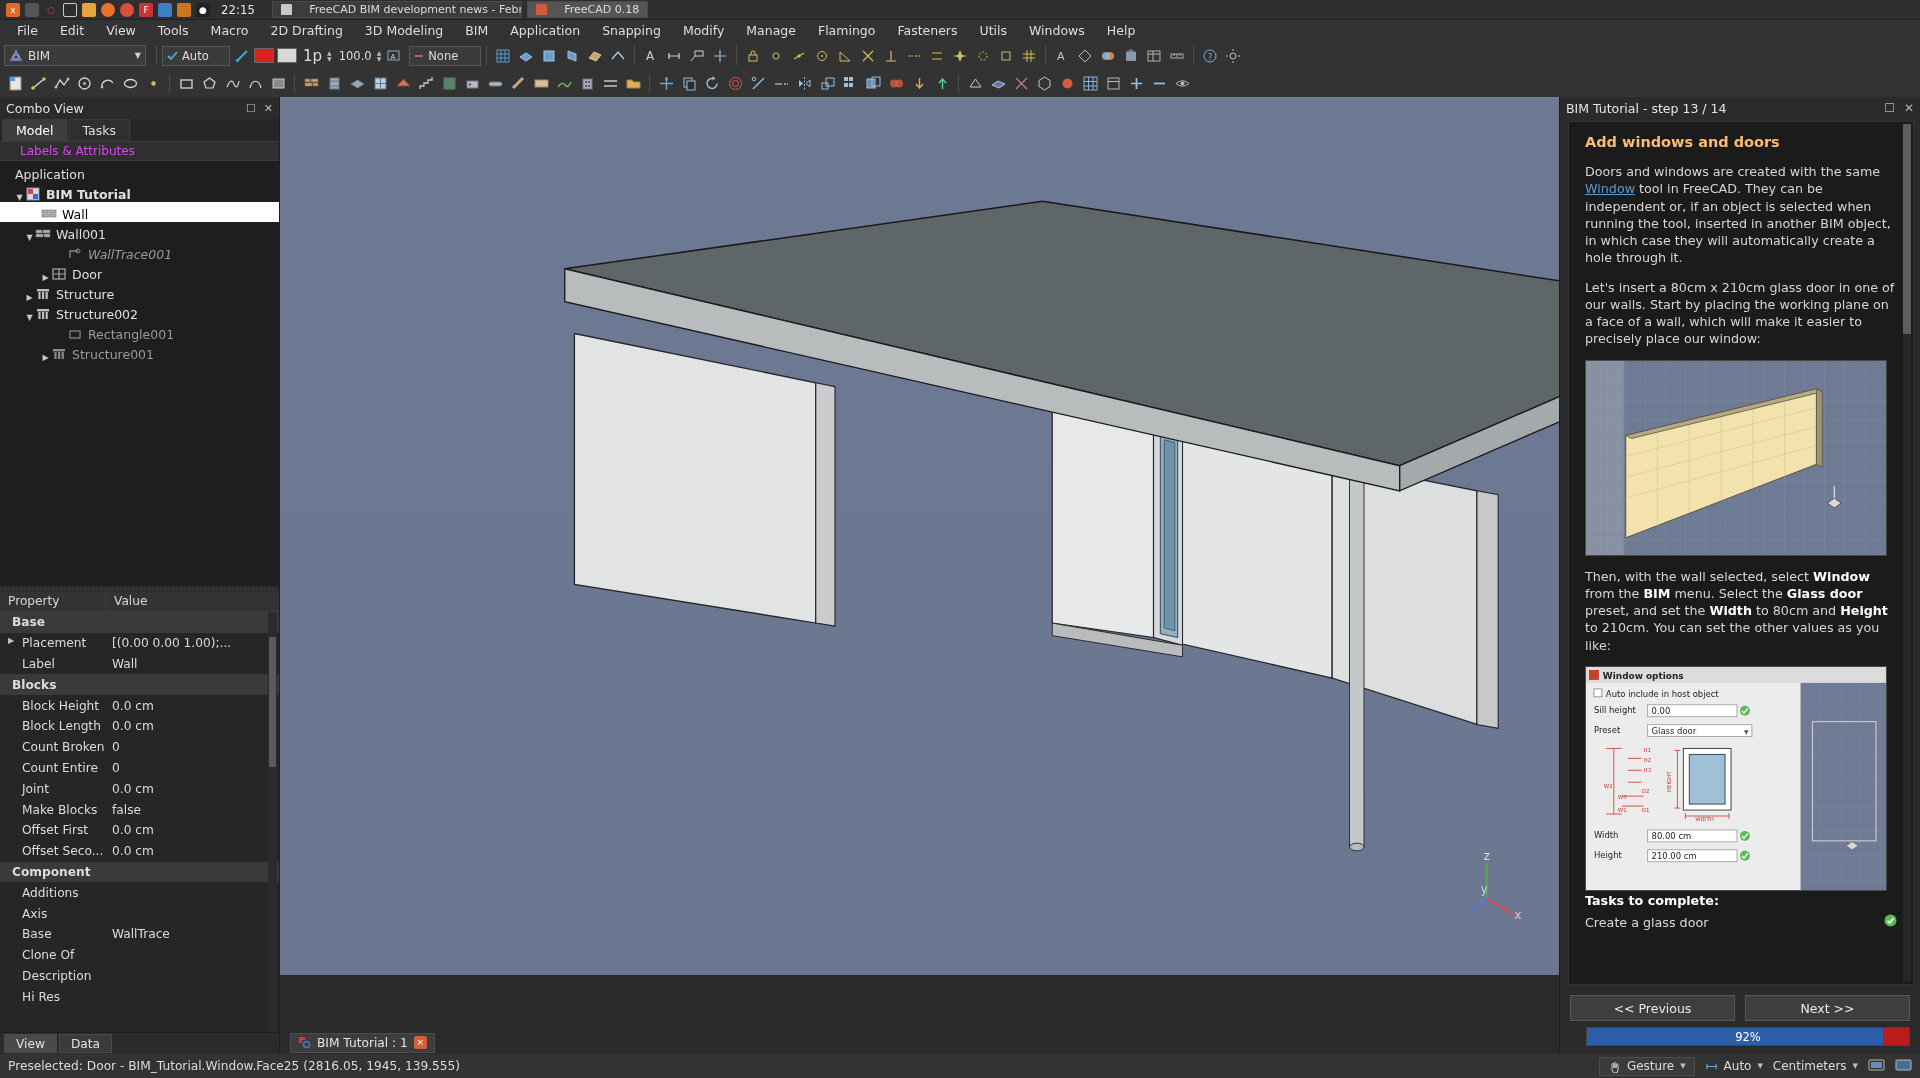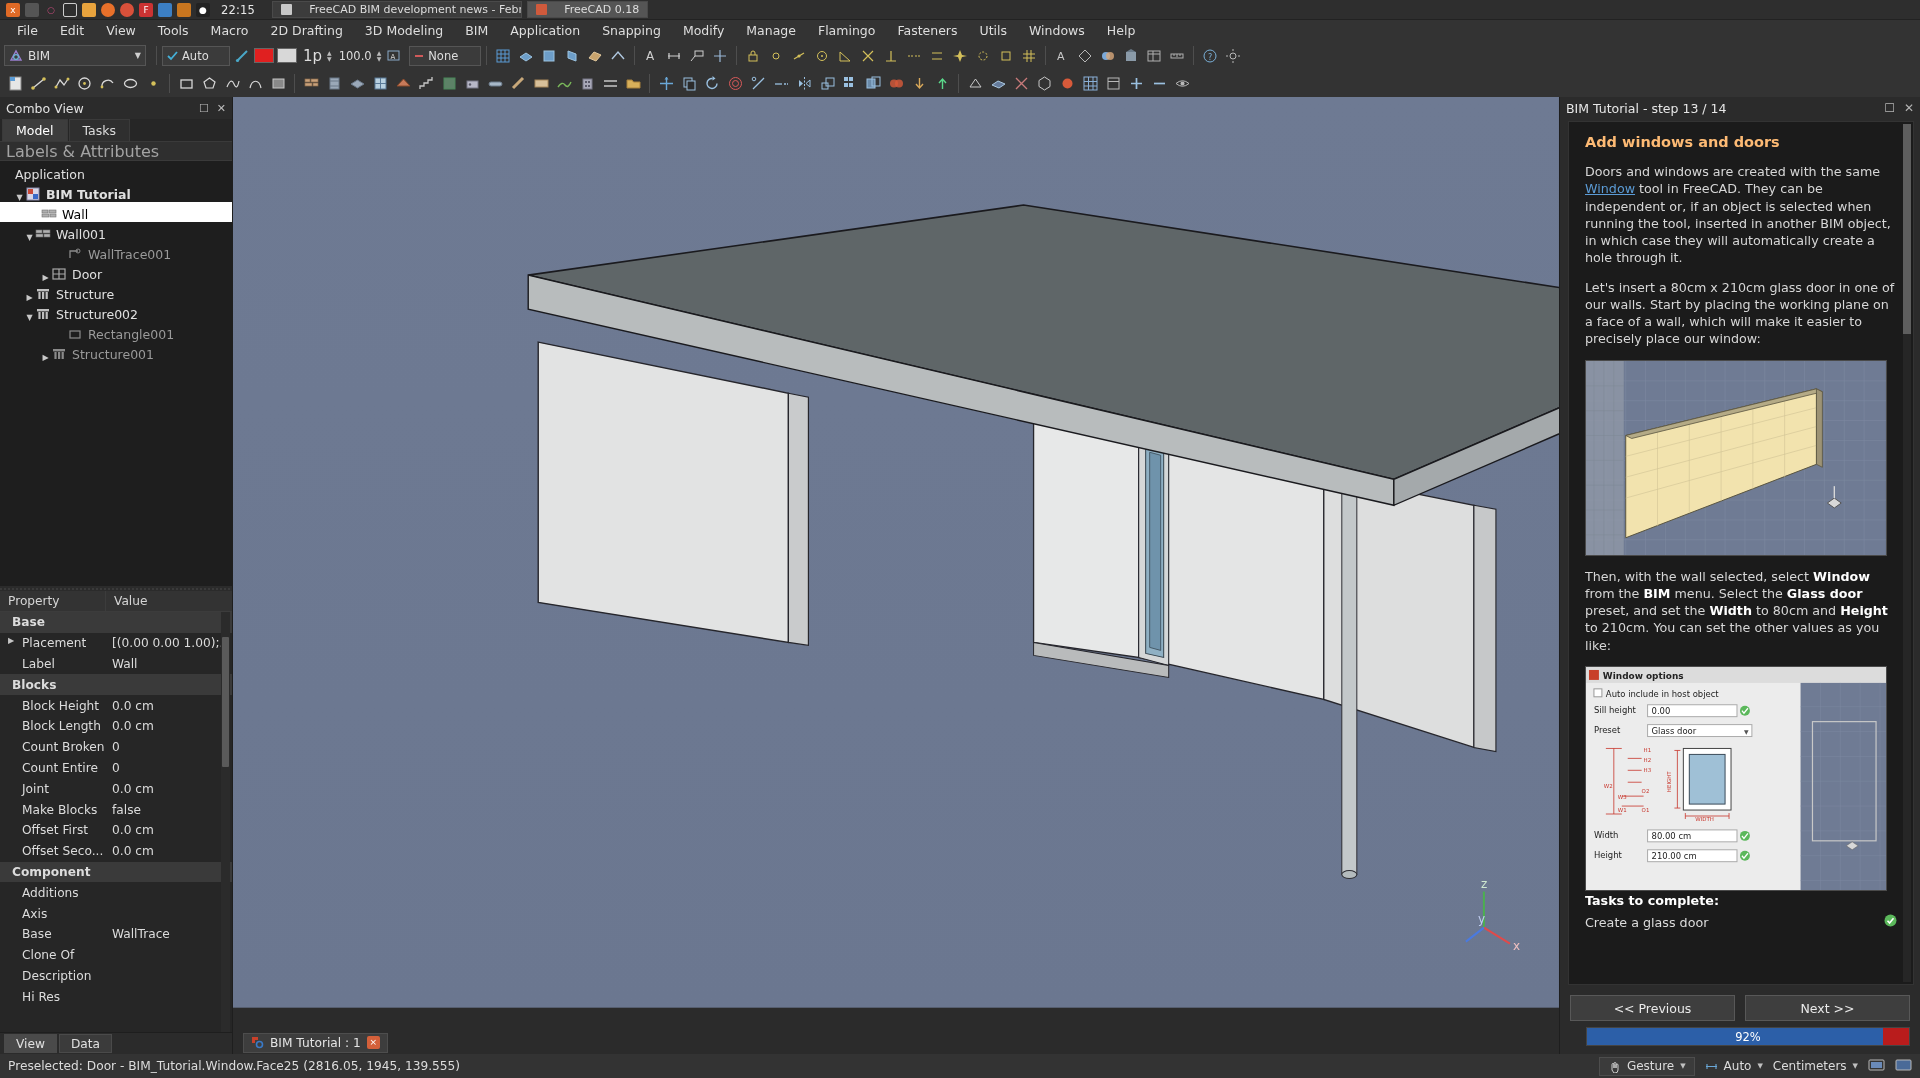--- a/index.html
+++ b/index.html
@@ -56,35 +56,35 @@
     align-items:center; gap:4px; padding: 0 4px; font-size: 11.5px; color: #ddd;
   }
   .swatch { width: 20px; height: 15px; border: 1px solid #666; }
   .spin { display: flex; flex-direction: column; justify-content: center; margin-left: 2px; }
   .spin i { font-style: normal; font-size: 6px; line-height: 6px; color: #bbb; }
 
   
   .body { flex: 1; display: flex; min-height: 0; background: #2b2b2b; }
 
   
-  .combo { width: 233px; flex: none; display: flex; flex-direction: column; background: #262626; border-right: 1px solid #1e1e1e;}
+  .combo { width: 280px; flex: none; display: flex; flex-direction: column; background: #262626; border-right: 1px solid #1e1e1e;}
   .combo-title {
     height: 22px; display: flex; align-items: center; padding: 0 6px;
     font-size: 12.5px; color: #e2e2e2; background: #2b2b2b;
   }
   .combo-title .tt-actions { margin-left: auto; display: flex; gap: 8px; color: #bcbcbc; font-size: 11px;}
   .tabs { display: flex; height: 22px; background: #262626; padding-left: 2px; }
   .tab {
     padding: 0 13px; font-size: 12.5px; line-height: 22px; color: #dcdcdc;
     background: #2f2f2f; border: 1px solid #3a3a3a; border-bottom: none; margin-right: 1px;
   }
   .tab.active { background: #3d3d3d; color: #fff; }
   .treehdr {
     height: 20px; background: #2f2f2f; border: 1px solid #3a3a3a; border-left:none; border-right:none;
-    font-size: 16px; color: #a3a3a3; display: flex; align-items: center; padding-left: 6px;
+    font-size: 12px; color: #d946ef; display: flex; align-items: center; padding-left: 20px;
   }
   .tree { flex: none; height: 425px; overflow: hidden; background: #1e1e1e; padding-top: 1px; font-size: 12.5px; }
   .trow { display: flex; align-items: flex-end; height: 20px; white-space: nowrap; }
   .trow .arw { width: 11px; text-align: center; font-size: 8px; color: #c8c8c8; flex: none; }
   .trow .tico { width: 16px; height: 16px; margin-right: 5px; flex: none; }
   .trow.selected { background: #ffffff; color: #000; }
   .trow.selected .lbl { color: #000; }
   .trow .lbl { color: #e0e0e0; }
   .trow.dim .lbl { color: #9a9a9a; }
   .trow.bold .lbl { font-weight: bold; }
@@ -784,21 +784,21 @@
                 <g fill="#b0b0b0" stroke="#707070" stroke-width=".6">
                   <rect x="1" y="4" width="6" height="3"></rect>
                   <rect x="8" y="4" width="7" height="3"></rect>
                   <rect x="1" y="8" width="7" height="3"></rect>
                   <rect x="9" y="8" width="6" height="3"></rect>
                 </g>
               </svg>
           </span>
           <span class="lbl">Wall001</span>
         </div>
-        <div class="trow dim" style="padding-left:56px;">
+        <div class="trow dim" style="padding-left:56px;font-style:italic;">
           <span class="arw"></span>
           <span class="tico">
             <svg width="16" height="16" viewBox="0 0 16 16">
                 <path d="M3 12 L3 5 L11 5" fill="none" stroke="#8a8a8a" stroke-width="1.3"></path>
                 <circle cx="11" cy="5" r="2" fill="none" stroke="#8a8a8a"></circle>
               </svg>
           </span>
           <span class="lbl">WallTrace001</span>
         </div>
         <div class="trow" style="padding-left:40px;">

